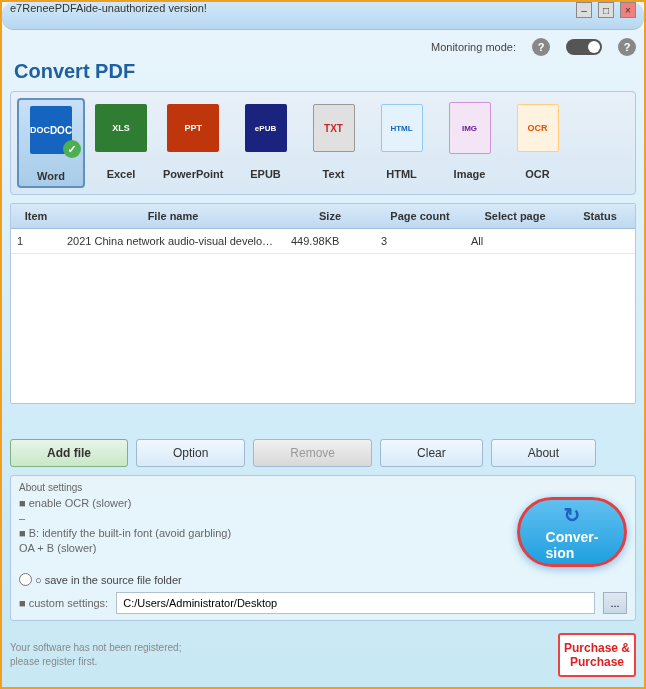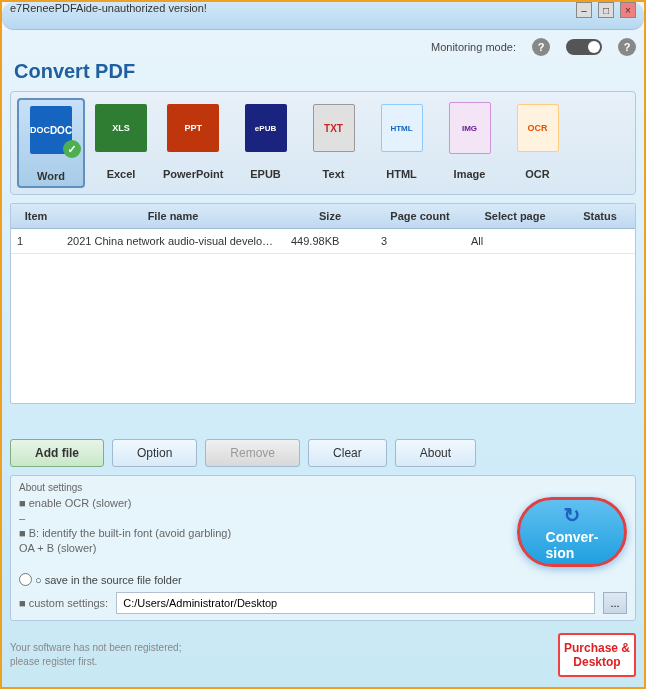--- a/index.html
+++ b/index.html
@@ -300,21 +300,21 @@
       overflow: hidden;
       text-overflow: ellipsis;
       white-space: nowrap;
     }
     .action-bar {
       display: flex;
       gap: 8px;
       margin-bottom: 8px;
     }
     .btn {
-      padding: 6px 24px;
+      padding: 6px 36px;
       border: 1px solid #a0b8d0;
       border-radius: 3px;
       cursor: pointer;
       font-size: 12px;
       background: linear-gradient(to bottom, #f0f8ff, #d8eaf8);
       color: #333;
       margin-top: 27px;
     }
     .btn-add {
       background: linear-gradient(to bottom, #e8f4e8, #c8e8c8);
@@ -585,17 +585,17 @@
       </div>
     </div>
 
     <div class="footer">
       <div class="register-text">
         <span>Your software has not been registered;</span><br>
         <span>please register first.</span>
       </div>
       <button class="purchase-btn">
         <span>Purchase &amp;</span><br>
-        <span>Desktop</span>
+        <span>Purchase</span>
       </button>
     </div>
   </div>
 </div>
 
 </body></html>

